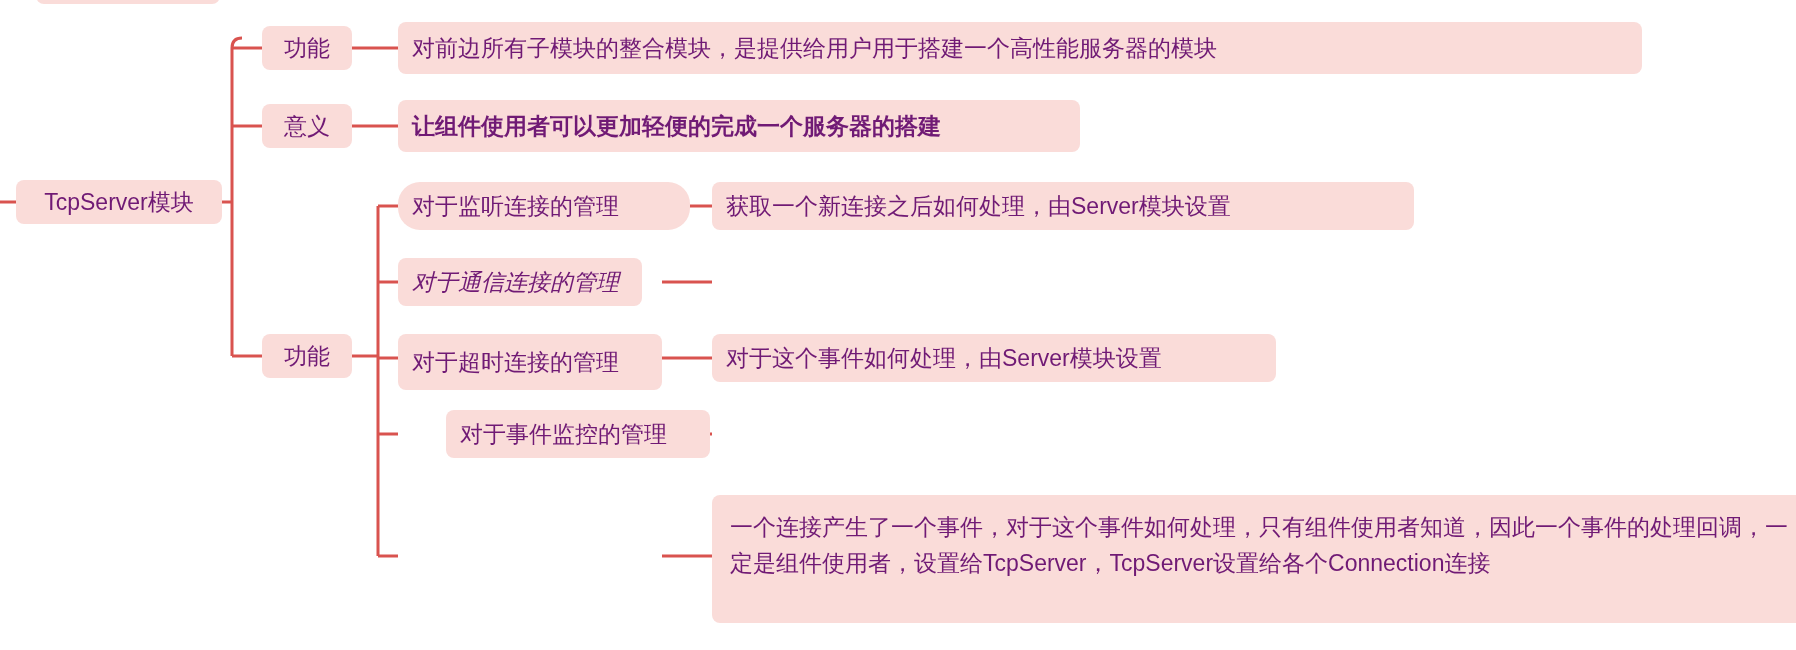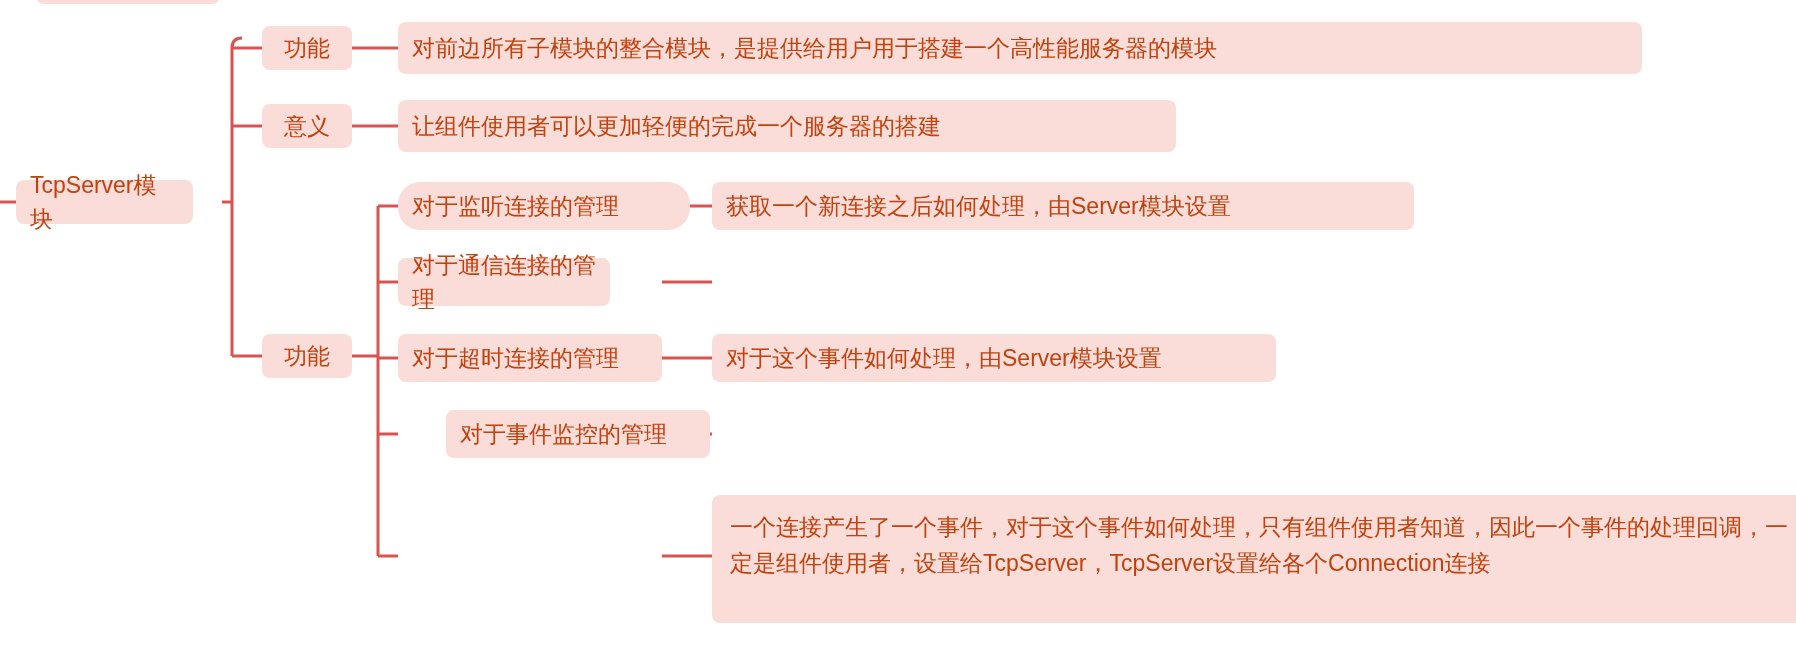--- a/index.html
+++ b/index.html
@@ -26,21 +26,21 @@
     left: 0;
     top: 0;
     width: 1796px;
     height: 650px;
     pointer-events: none;
   }
   .node {
     position: absolute;
     box-sizing: border-box;
     background: #fadcd9;
-    color: #c2410c;
+    color: #701a75;
     border-radius: 8px;
     font-size: 23px;
     line-height: 34px;
     padding: 6px 14px;
     white-space: pre-wrap;
     display: flex;
     align-items: center;
   }
   .node.multiline {
     align-items: flex-start;
@@ -91,35 +91,35 @@
       <path d="M662,206 L712,206"></path>
       <path d="M662,282 L712,282"></path>
       <path d="M662,358 L712,358"></path>
       <path d="M662,434 L712,434"></path>
       <path d="M662,556 L712,556"></path>
     </g>
   </svg>
 
   <div class="node partial-top" style="left:36px; top:-22px; width:184px; height:26px; border-radius:8px;"></div>
 
-  <div class="node root" style="left:16px; top:180px; width:177px; height:44px; justify-content:center;">TcpServer模块</div>
+  <div class="node root" style="left:16px; top:180px; width:206px; height:44px; justify-content:center;">TcpServer模块</div>
 
   <div class="node" style="left:262px; top:26px; width:90px; height:44px; justify-content:center;">功能</div>
   <div class="node" style="left:398px; top:22px; width:1244px; height:52px;">对前边所有子模块的整合模块，是提供给用户用于搭建一个高性能服务器的模块</div>
 
   <div class="node" style="left:262px; top:104px; width:90px; height:44px; justify-content:center;">意义</div>
-  <div class="node" style="left:398px; top:100px; width:778px; height:52px;">让组件使用者可以更加轻便的完成一个服务器的搭建</div>
+  <div class="node" style="left:398px; top:100px; width:682px; height:52px;font-weight:bold;">让组件使用者可以更加轻便的完成一个服务器的搭建</div>
 
   <div class="node" style="left:262px; top:334px; width:90px; height:44px; justify-content:center;">功能</div>
 
   <div class="node" style="left:398px; top:182px; width:292px; height:48px;border-radius:22px;">对于监听连接的管理</div>
   <div class="node" style="left:712px; top:182px; width:702px; height:48px;text-align:center;">获取一个新连接之后如何处理，由Server模块设置</div>
 
-  <div class="node" style="left:398px; top:258px; width:212px; height:48px;">对于通信连接的管理</div>
+  <div class="node" style="left:398px; top:258px; width:244px; height:48px;font-style:italic;">对于通信连接的管理</div>
 
-  <div class="node" style="left:398px; top:334px; width:264px; height:48px;">对于超时连接的管理</div>
+  <div class="node" style="left:398px; top:334px; width:264px; height:56px;">对于超时连接的管理</div>
   <div class="node" style="left:712px; top:334px; width:564px; height:48px;">对于这个事件如何处理，由Server模块设置</div>
 
   <div class="node" style="left:398px; top:410px; width:264px; height:48px;margin-left:48px;">对于事件监控的管理</div>
 
   <div class="node multiline" style="left:712px; top:468px; width:1114px; height:128px; padding:14px 18px;margin-top:27px;">一个连接产生了一个事件，对于这个事件如何处理，只有组件使用者知道，因此一个事件的处理回调，一定是组件使用者，设置给TcpServer，TcpServer设置给各个Connection连接</div>
 
 </div>
 
 </body></html>

